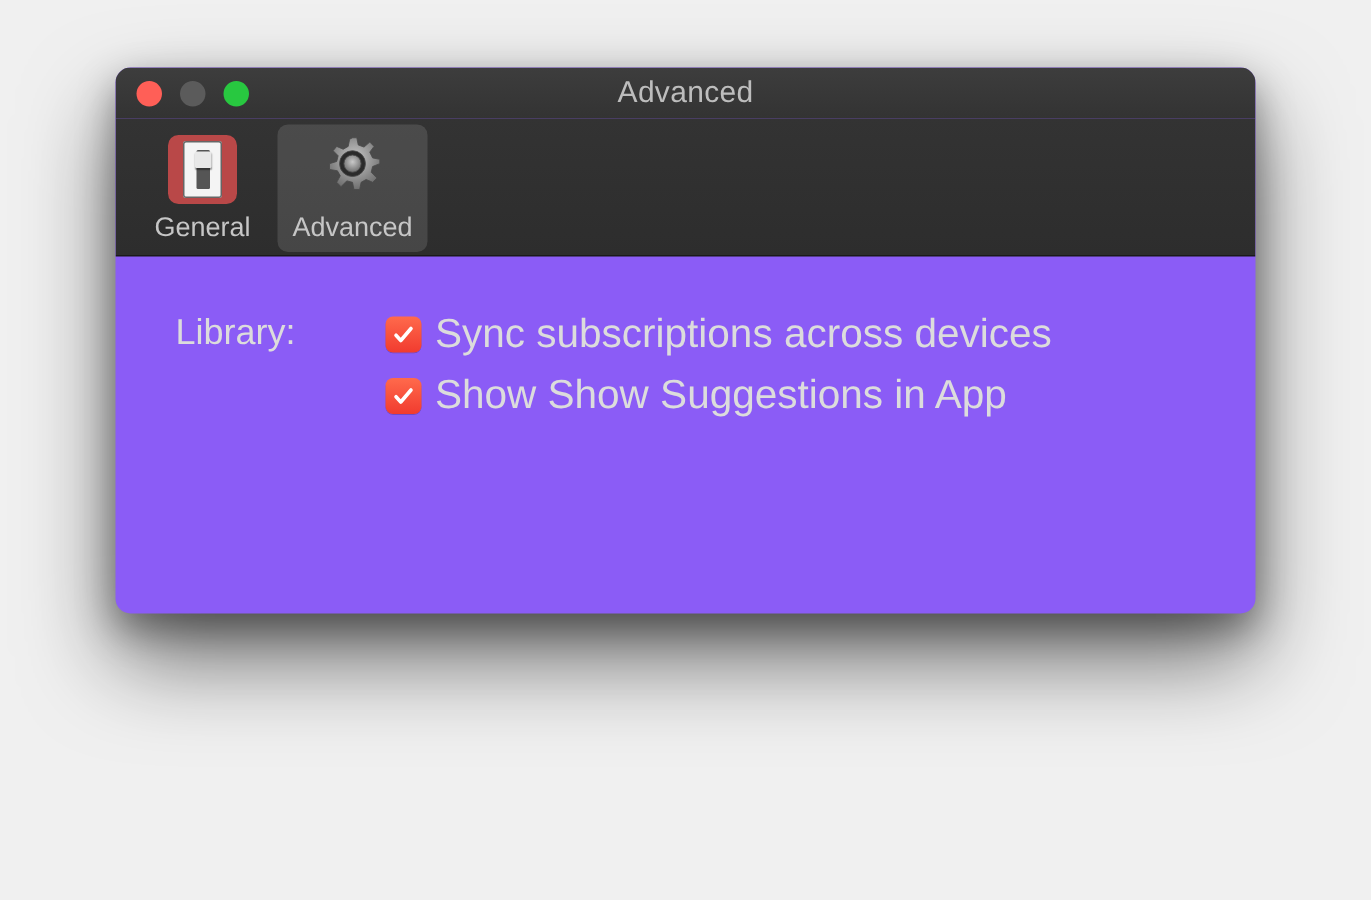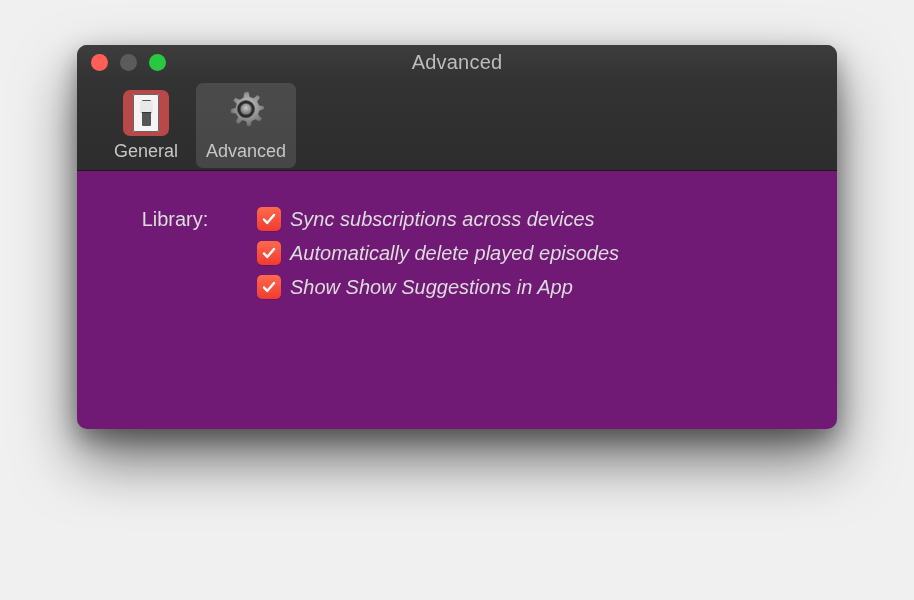--- a/index.html
+++ b/index.html
@@ -8,21 +8,21 @@
       height: 600px;
       background: #f0f0f0;
       font-family: -apple-system, BlinkMacSystemFont, "Helvetica Neue", sans-serif;
       display: flex;
       align-items: flex-start;
       justify-content: center;
       padding-top: 45px;
     }
     .window {
       width: 760px;
-      background: #701a75;
+      background: #8b5cf6;
       border-radius: 10px;
       box-shadow: 0 30px 60px rgba(0,0,0,0.55), 0 10px 25px rgba(0,0,0,0.35);
       overflow: hidden;
     }
     .titlebar {
       height: 34px;
       display: flex;
       align-items: center;
       position: relative;
       background: linear-gradient(#3d3d3d, #333333);
@@ -45,21 +45,21 @@
     .window-title {
       flex: 1;
       text-align: center;
       color: #bdbdbd;
       font-size: 20px;
       font-weight: 400;
       letter-spacing: 0.2px;
     }
     .toolbar {
       display: flex;
-      padding: 4px 8px 2px 19px;
+      padding: 4px 8px 2px 8px;
       background: linear-gradient(#333333, #2d2d2d);
       border-bottom: 1px solid #1a1a1a;
     }
     .tab {
       display: flex;
       flex-direction: column;
       align-items: center;
       justify-content: flex-end;
       padding: 6px 10px 6px 10px;
       border-radius: 7px;
@@ -145,23 +145,23 @@
     }
     .content {
       padding: 36px 40px 130px 40px;
     }
     .row {
       display: flex;
       align-items: flex-start;
     }
     .rowlabel {
       width: 140px;
-      text-align: center;
+      text-align: left;
       color: #dcdcdc;
-      font-size: 20px;
+      font-size: 24px;
       padding-right: 24px;
       padding-top: 1px;
     }
     .options {
       display: flex;
       flex-direction: column;
       gap: 10px;
     }
     .option {
       display: flex;
@@ -175,22 +175,21 @@
       border-radius: 5px;
       display: flex;
       align-items: center;
       justify-content: center;
       flex-shrink: 0;
       box-shadow: 0 0.5px 0 rgba(0,0,0,0.25);
     }
     .checkbox svg { width: 16px; height: 16px; }
     .option-text {
       color: #dcdcdc;
-      font-size: 20px;
-      font-style: italic;
+      font-size: 27px;
     }
   </style>
 </head>
 <body>
 
 <div class="window">
 
   <div class="titlebar">
     <div class="traffic-lights">
       <div class="traffic-light tl-close"></div>
@@ -248,27 +247,19 @@
               </svg>
           </div>
           <span class="option-text">Sync subscriptions across devices</span>
         </div>
         <div class="option">
           <div class="checkbox">
             <svg viewBox="0 0 16 16">
                 <path d="M3 8.5 L6.2 12 L13 4" stroke="#fff" stroke-width="2.4" fill="none" stroke-linecap="round" stroke-linejoin="round"></path>
               </svg>
           </div>
-          <span class="option-text">Automatically delete played episodes</span>
-        </div>
-        <div class="option">
-          <div class="checkbox">
-            <svg viewBox="0 0 16 16">
-                <path d="M3 8.5 L6.2 12 L13 4" stroke="#fff" stroke-width="2.4" fill="none" stroke-linecap="round" stroke-linejoin="round"></path>
-              </svg>
-          </div>
           <span class="option-text">Show Show Suggestions in App</span>
         </div>
       </div>
     </div>
   </div>
 
 </div>
 
 </body></html>

